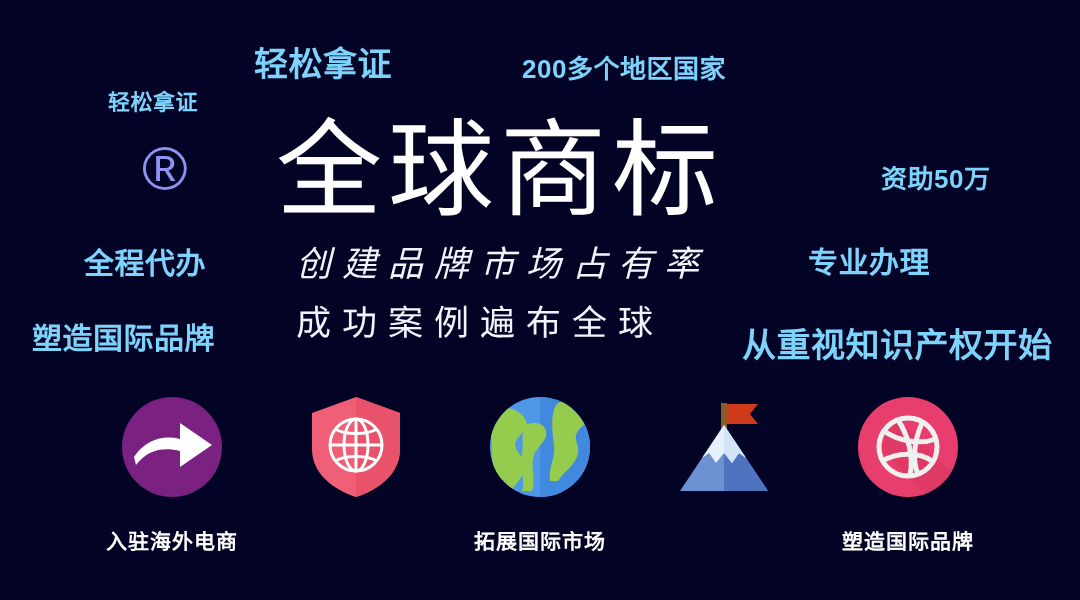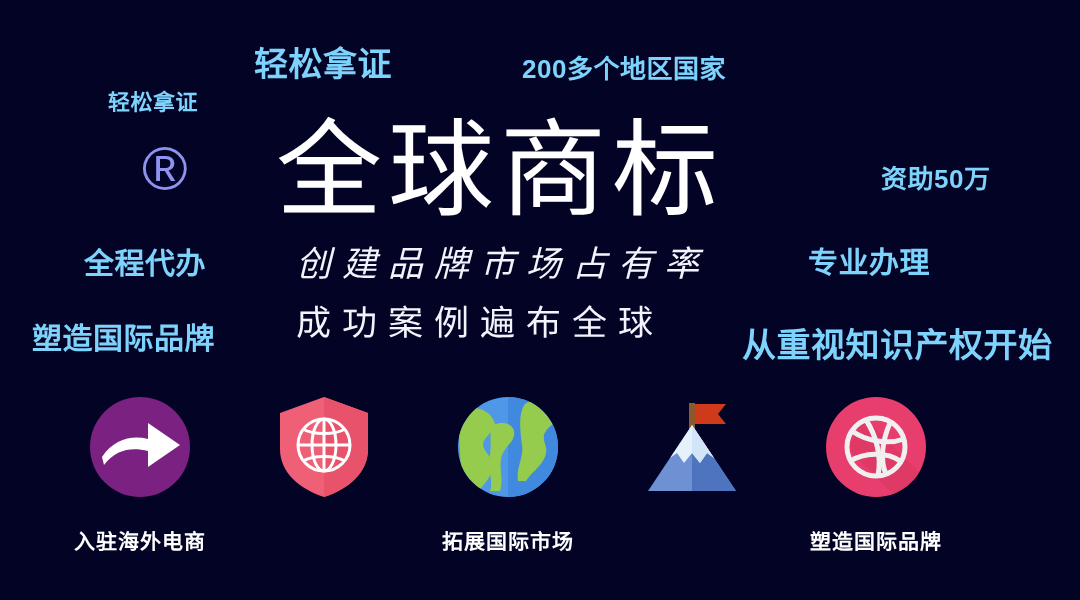--- a/index.html
+++ b/index.html
@@ -73,21 +73,21 @@
 
   
   #feature-row {
     position: absolute;
     left: 0;
     top: 395;
     top: 395px;
     width: 1080px;
     height: 175px;
     display: flex;
-    justify-content: flex-start;
+    justify-content: center;
     padding: 0 58px;
     box-sizing: border-box;
     gap: 20px;
   }
   .feature {
     width: 164px;
     display: flex;
     flex-direction: column;
     align-items: center;
   }

